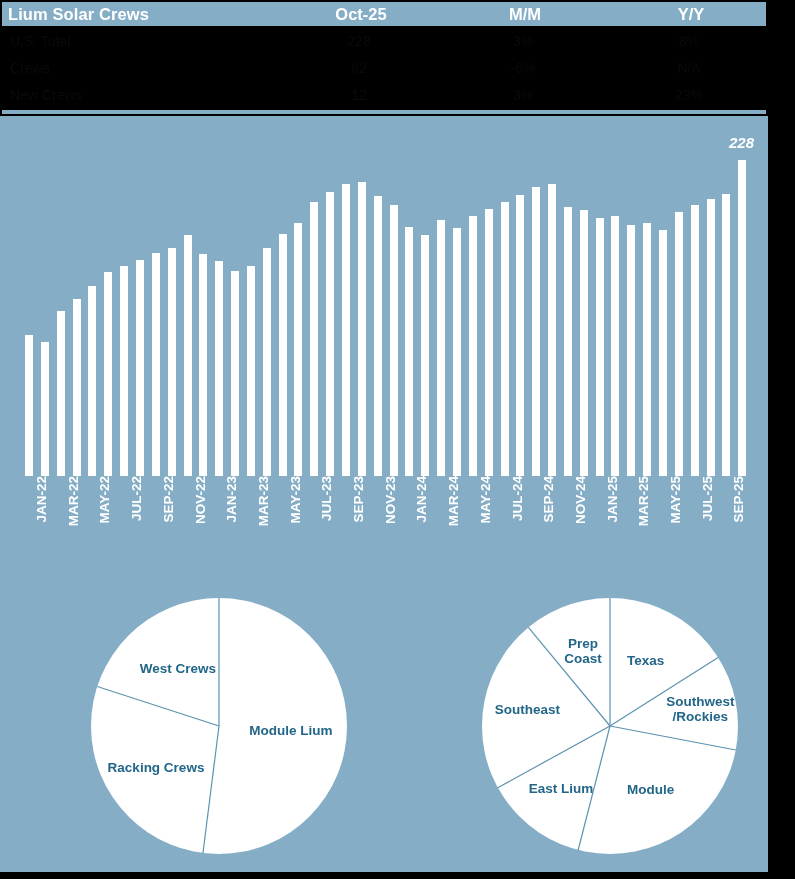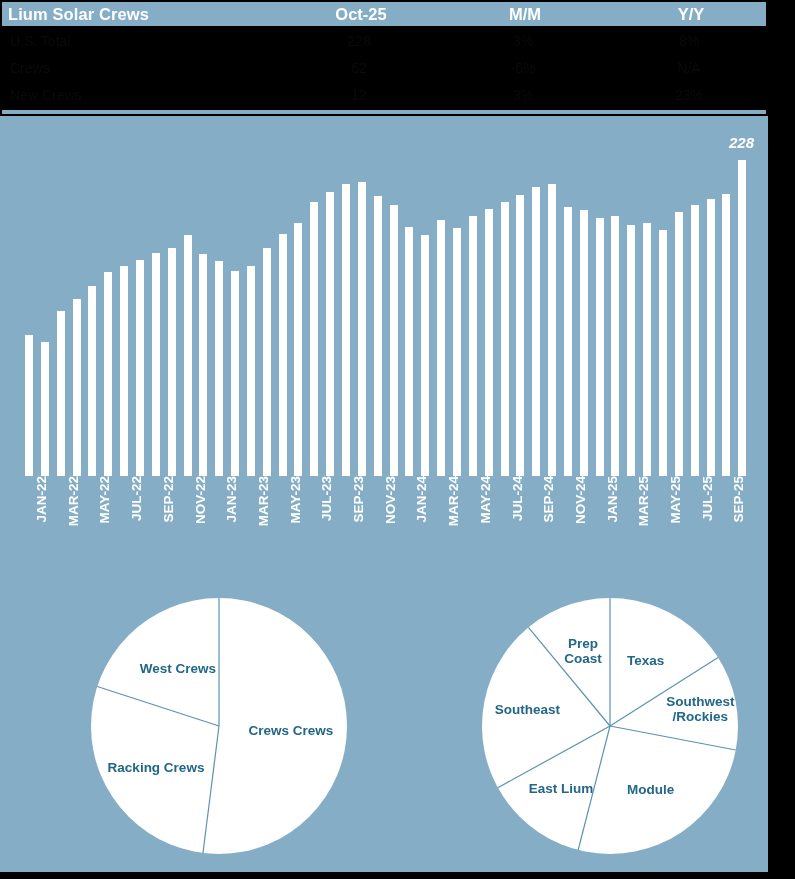--- a/index.html
+++ b/index.html
@@ -166,21 +166,21 @@
         <div class="tick" style="left: 731.4px;">SEP-25</div>
       </div>
 
     <div class="pie-wrap" id="pie-left" style="left: 0px; top: 0px; width: 768px; height: 756px;">
         <svg width="768" height="756" style="position: absolute; left: 0px; top: 0px;">
           <circle cx="219" cy="610" r="128" fill="#ffffff"></circle>
           <line x1="219" y1="610" x2="219" y2="482" stroke="#5b93b0" stroke-width="1.2"></line>
           <line x1="219" y1="610" x2="202.95734610376903" y2="736.9906817682531" stroke="#5b93b0" stroke-width="1.2"></line>
           <line x1="219" y1="610" x2="97.26476591422035" y2="570.4458247200067" stroke="#5b93b0" stroke-width="1.2"></line>
         </svg>
-        <div class="pie-lbl" style="left: 290.858px; top: 614.521px;">Crews Crews</div>
+        <div class="pie-lbl" style="left: 290.858px; top: 614.521px;">Module Lium</div>
         <div class="pie-lbl" style="left: 156px; top: 651.794px;">Racking Crews</div>
         <div class="pie-lbl" style="left: 177.855px; top: 553.369px;">West Crews</div>
       </div>
 
     <div class="pie-wrap" id="pie-right" style="left: 7px; top: 0px; width: 632px; height: 756px;">
         <svg width="768" height="756" style="position: absolute; left: 0px; top: 0px;">
           <circle cx="603" cy="610" r="128" fill="#ffffff"></circle>
           <line x1="603" y1="610" x2="603" y2="482" stroke="#5b93b0" stroke-width="1.2"></line>
           <line x1="603" y1="610" x2="711.073974464258" y2="541.4141702426884" stroke="#5b93b0" stroke-width="1.2"></line>
           <line x1="603" y1="610" x2="728.7327680932722" y2="633.9848082669728" stroke="#5b93b0" stroke-width="1.2"></line>

